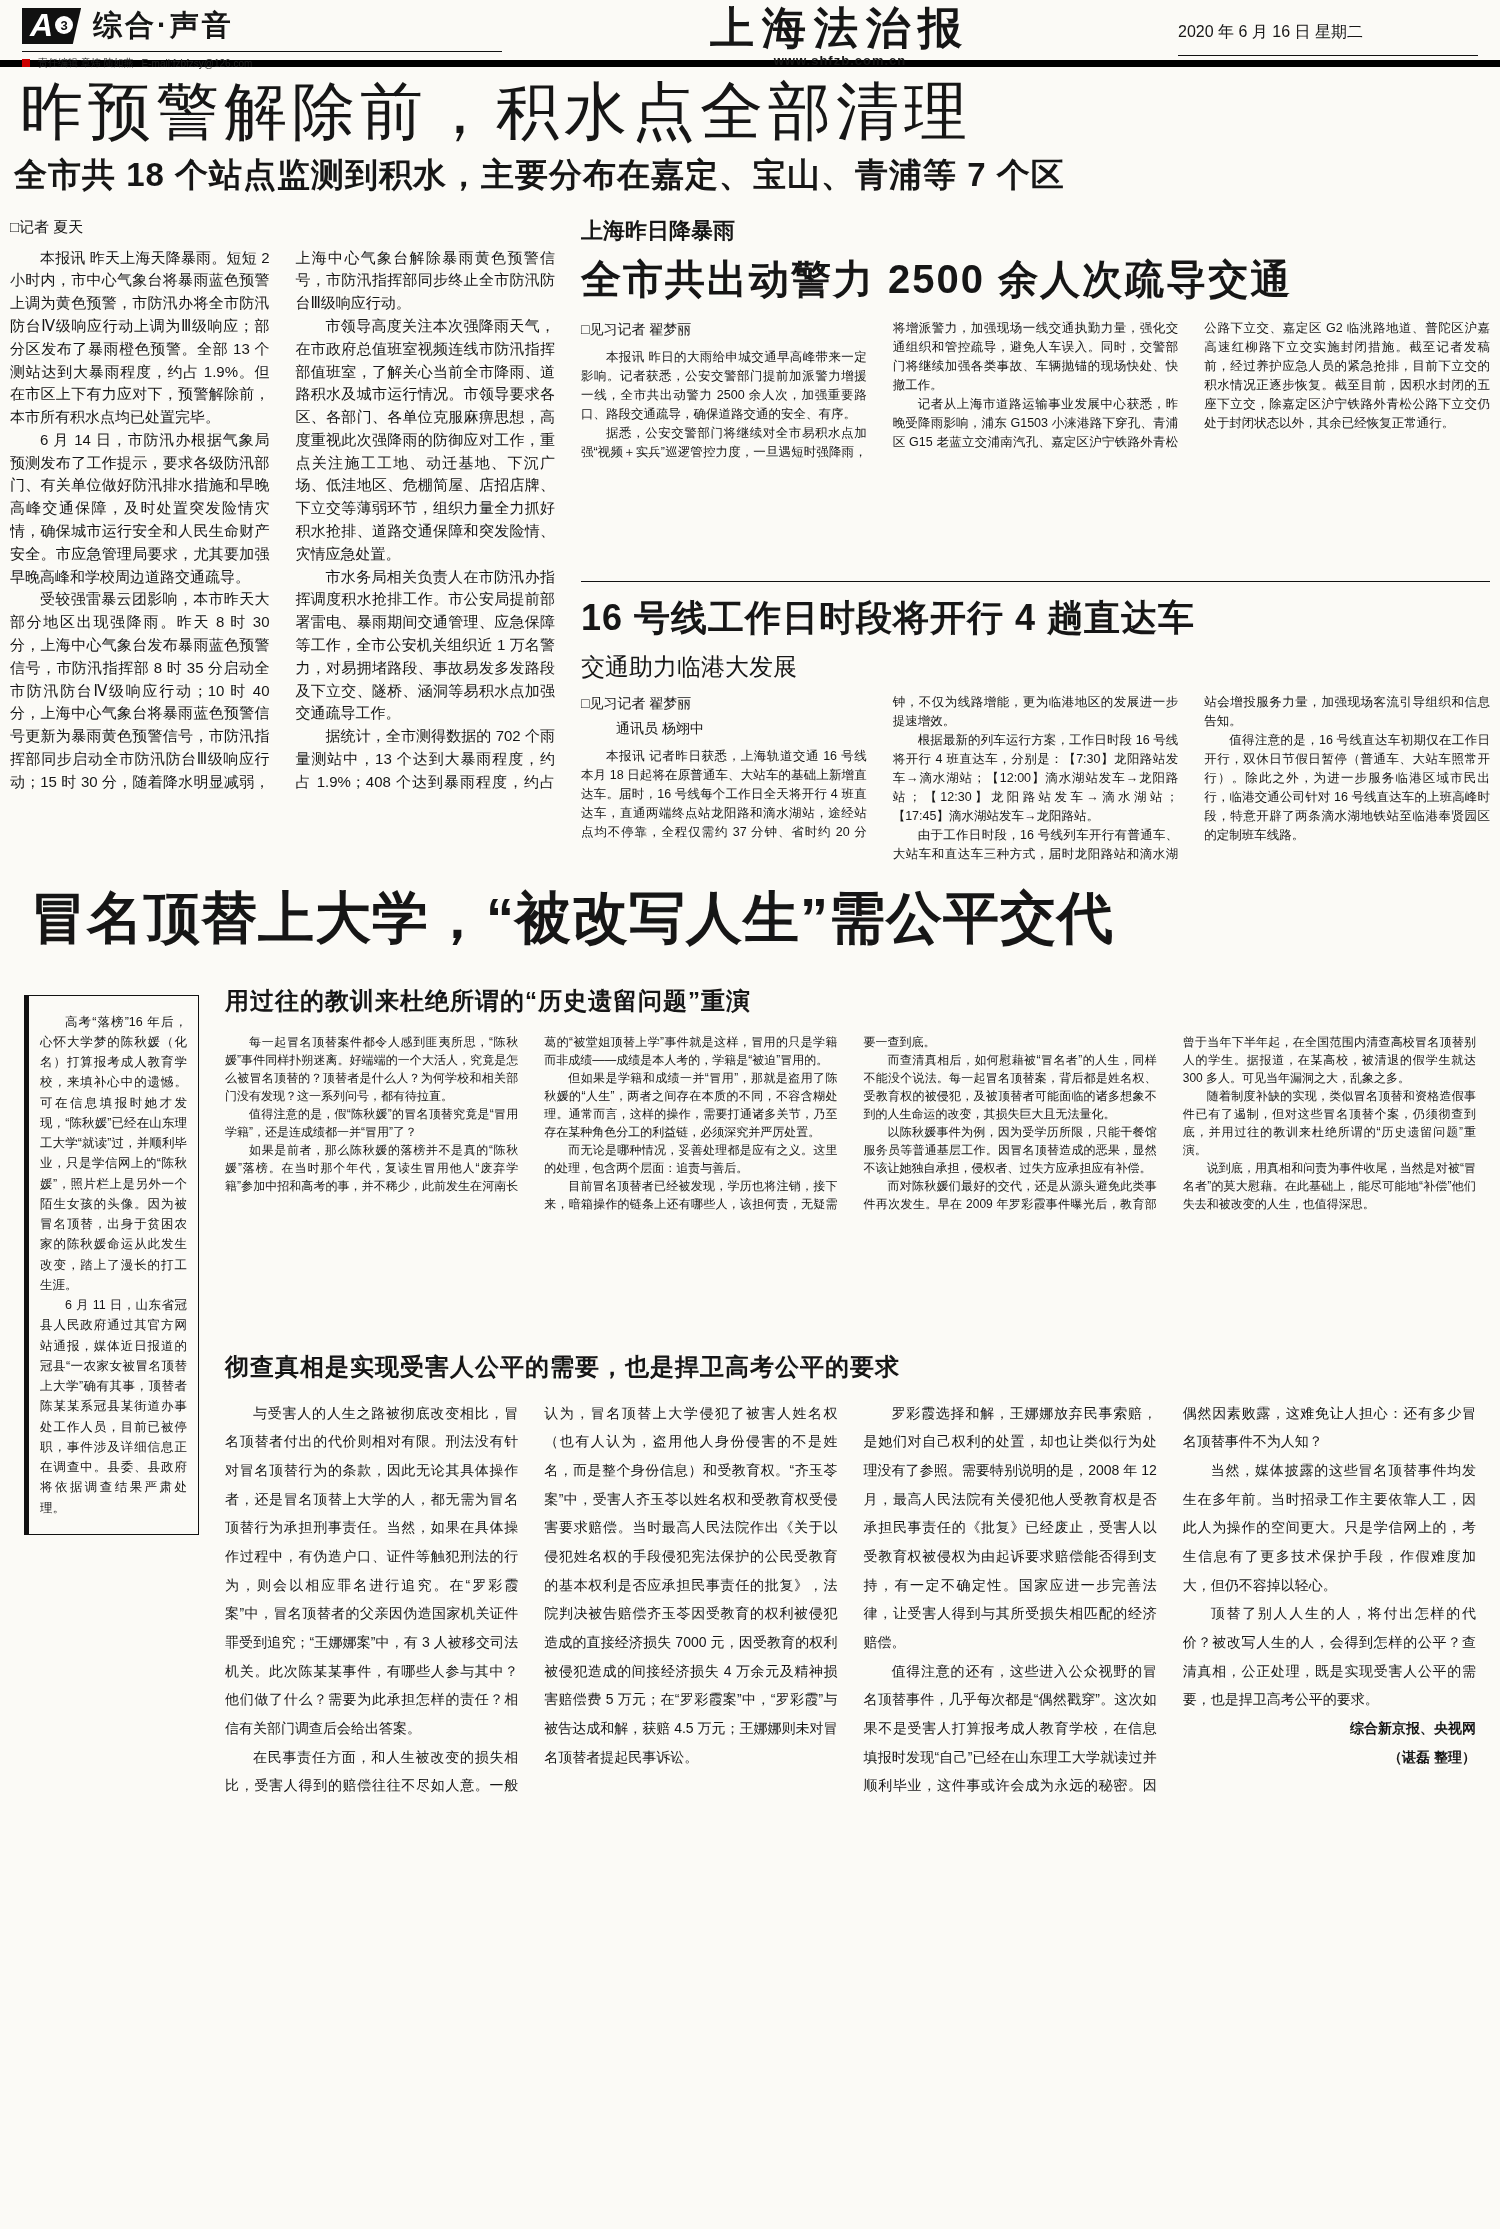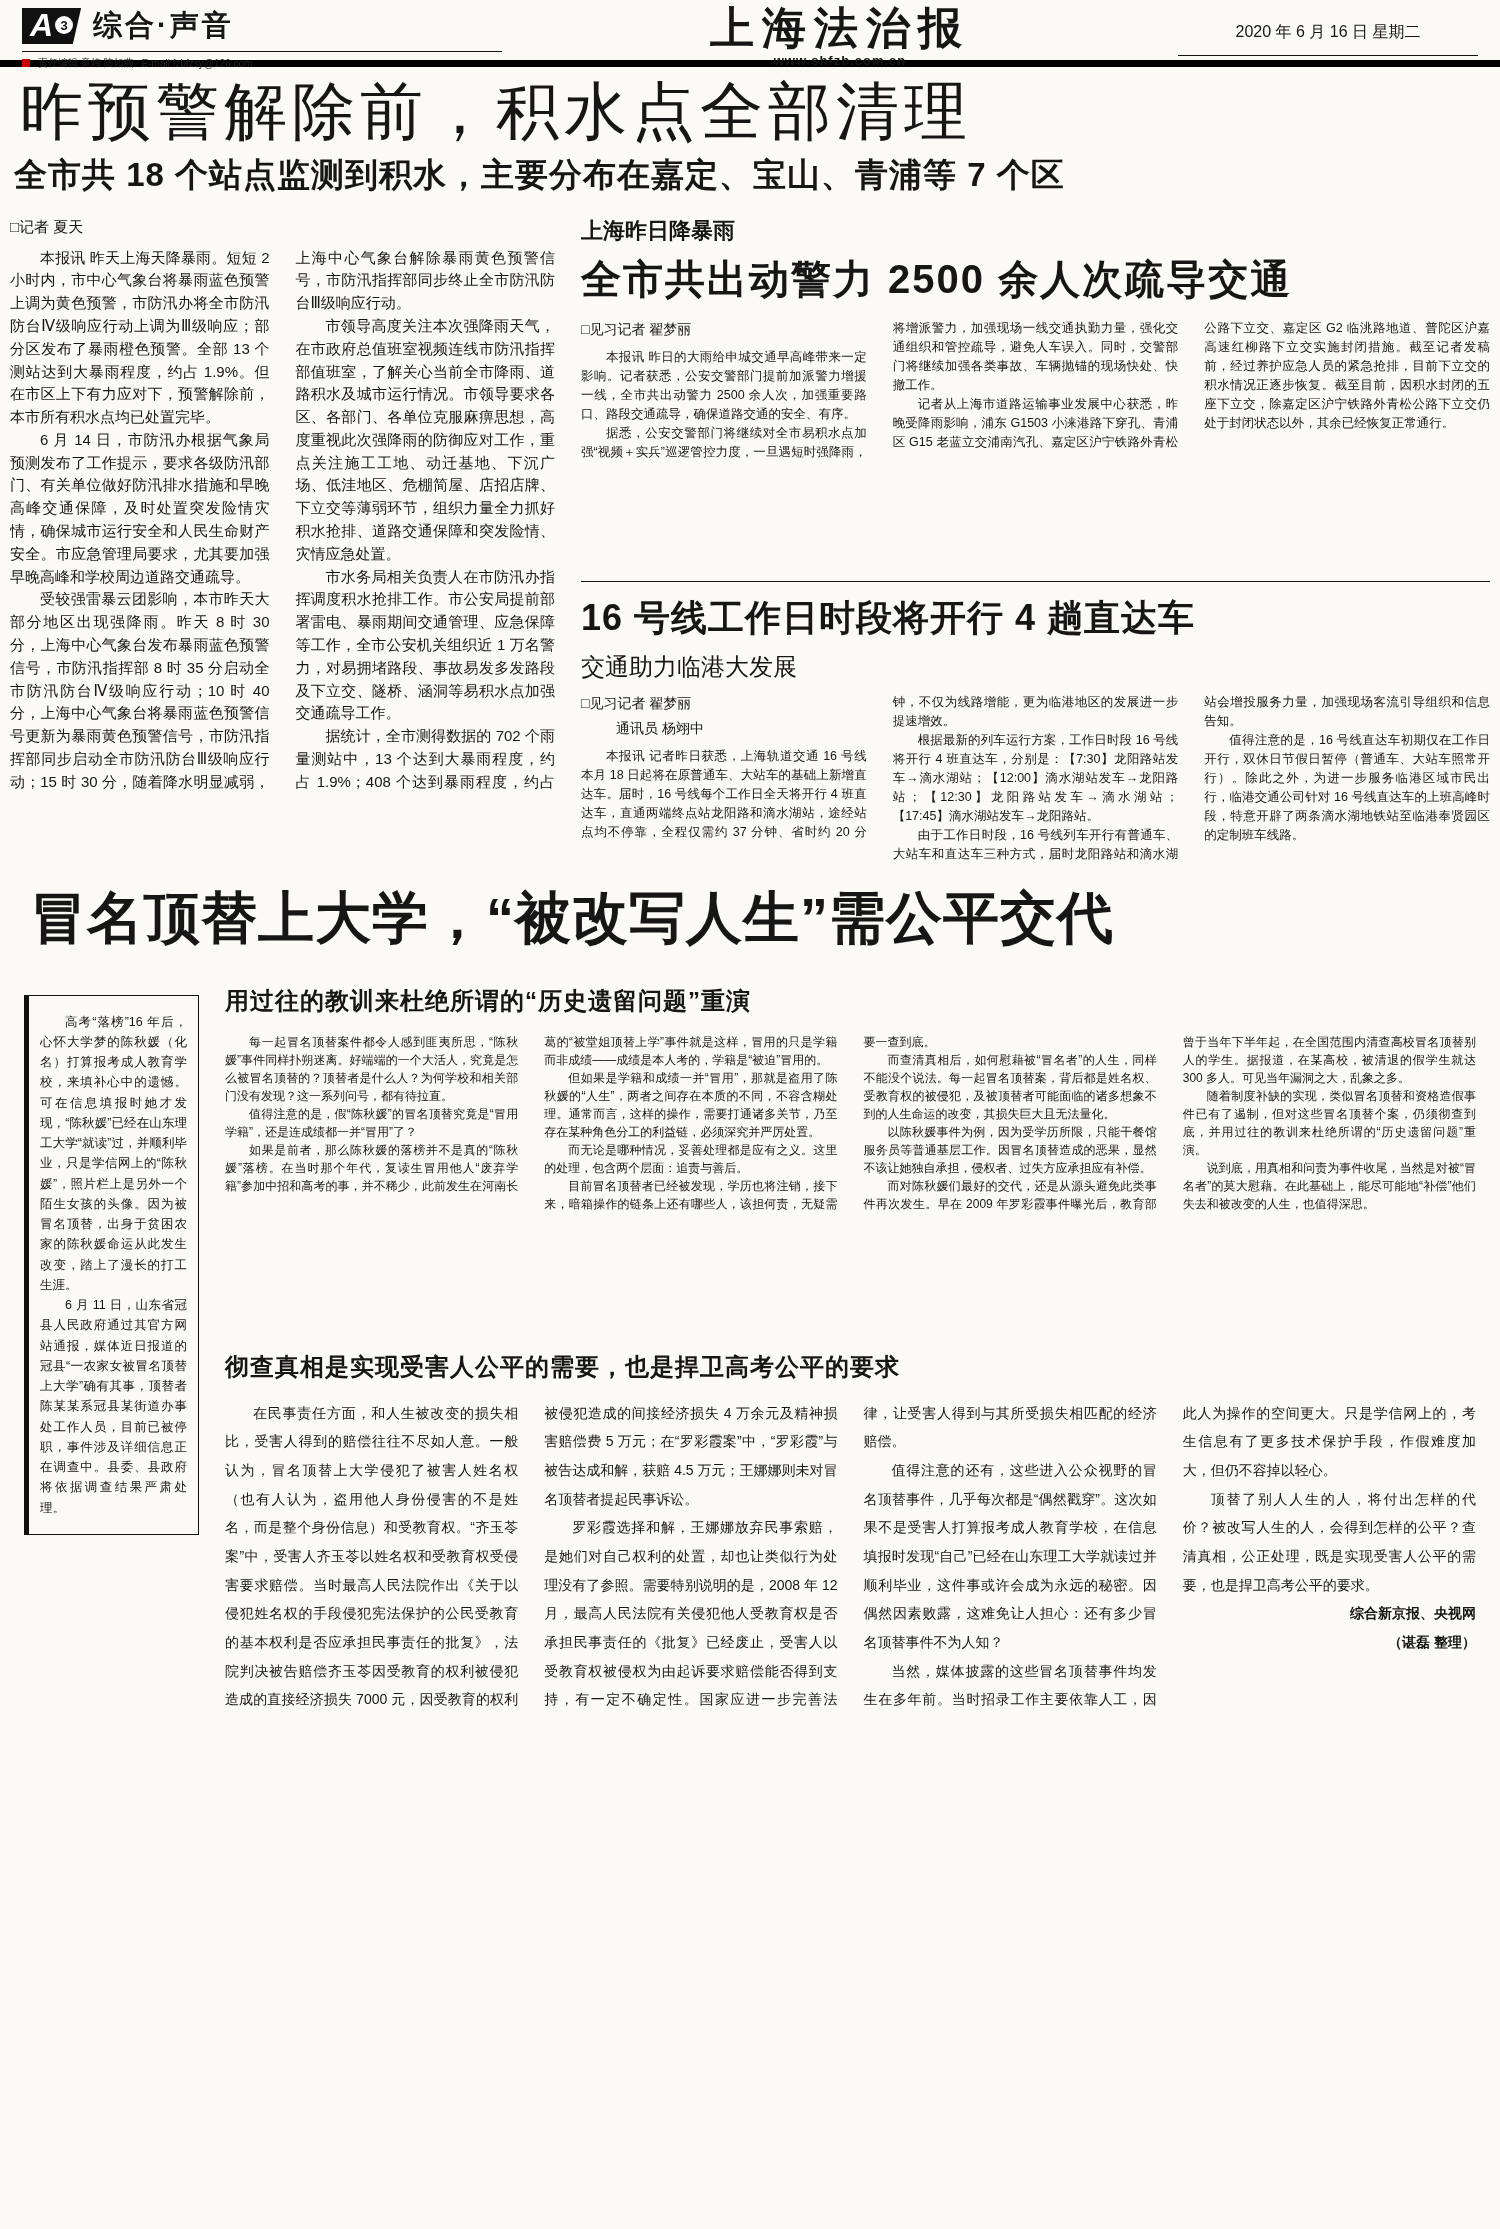--- a/index.html
+++ b/index.html
@@ -18,21 +18,21 @@
   .badge-num { background:#fff; color:#111; width:18px; height:18px; border-radius:50%;
     font-size:13px; font-weight:bold; display:inline-flex; align-items:center; justify-content:center; margin-left:2px; }
   .section-name { font-size:29px; font-weight:900; letter-spacing:3px; }
   .editors-line { margin-top:5px; border-top:1px solid #111; padding-top:4px; font-size:10px;
     display:flex; align-items:center; gap:8px; color:#222; }
   .red-sq { width:8px; height:8px; background:#c00; display:inline-block; }
   .header-center { flex:1; text-align:center; }
   .masthead-title { font-family:"Liberation Serif","DejaVu Serif",serif; font-size:44px; font-weight:bold;
     letter-spacing:8px; line-height:1.05; }
   .masthead-website { font-size:13px; font-weight:bold; letter-spacing:1px; margin-top:1px; }
-  .header-right { width:300px; text-align:center; padding-top:16px; }
+  .header-right { width:300px; text-align:left; padding-top:16px; }
   .dateline { font-size:16px; border-bottom:1px solid #111; padding-bottom:12px; }
   .thick-rule { height:7px; background:#000; }
   
   .lead-headline { font-size:63px; font-weight:400; letter-spacing:5px; line-height:1.04;
     padding:12px 20px 2px; white-space:nowrap; }
   .lead-subheadline { font-size:33px; font-weight:700; padding:6px 14px 8px; letter-spacing:1px; }
   
   .top-content { display:flex; gap:26px; padding:10px 10px 0; height:635px; }
   .story1 { width:545px; flex:none; }
   .byline { font-size:15px; padding:2px 0 10px; }
@@ -157,20 +157,21 @@
             <p>而无论是哪种情况，妥善处理都是应有之义。这里的处理，包含两个层面：追责与善后。</p>
             <p>目前冒名顶替者已经被发现，学历也将注销，接下来，暗箱操作的链条上还有哪些人，该担何责，无疑需要一查到底。</p>
             <p>而查清真相后，如何慰藉被“冒名者”的人生，同样不能没个说法。每一起冒名顶替案，背后都是姓名权、受教育权的被侵犯，及被顶替者可能面临的诸多想象不到的人生命运的改变，其损失巨大且无法量化。</p>
             <p>以陈秋媛事件为例，因为受学历所限，只能干餐馆服务员等普通基层工作。因冒名顶替造成的恶果，显然不该让她独自承担，侵权者、过失方应承担应有补偿。</p>
             <p>而对陈秋媛们最好的交代，还是从源头避免此类事件再次发生。早在 2009 年罗彩霞事件曝光后，教育部曾于当年下半年起，在全国范围内清查高校冒名顶替别人的学生。据报道，在某高校，被清退的假学生就达 300 多人。可见当年漏洞之大，乱象之多。</p>
             <p>随着制度补缺的实现，类似冒名顶替和资格造假事件已有了遏制，但对这些冒名顶替个案，仍须彻查到底，并用过往的教训来杜绝所谓的“历史遗留问题”重演。</p>
             <p>说到底，用真相和问责为事件收尾，当然是对被“冒名者”的莫大慰藉。在此基础上，能尽可能地“补偿”他们失去和被改变的人生，也值得深思。</p>
           </div>
         <h4 class="op-subhead second">彻查真相是实现受害人公平的需要，也是捍卫高考公平的要求</h4>
         <div class="cols cols4 p2body">
+            <p>与受害人的人生之路被彻底改变相比，冒名顶替者付出的代价则相对有限。刑法没有针对冒名顶替行为的条款，因此无论其具体操作者，还是冒名顶替上大学的人，都无需为冒名顶替行为承担刑事责任。当然，如果在具体操作过程中，有伪造户口、证件等触犯刑法的行为，则会以相应罪名进行追究。在“罗彩霞案”中，冒名顶替者的父亲因伪造国家机关证件罪受到追究；“王娜娜案”中，有 3 人被移交司法机关。此次陈某某事件，有哪些人参与其中？他们做了什么？需要为此承担怎样的责任？相信有关部门调查后会给出答案。</p>
             <p>在民事责任方面，和人生被改变的损失相比，受害人得到的赔偿往往不尽如人意。一般认为，冒名顶替上大学侵犯了被害人姓名权（也有人认为，盗用他人身份侵害的不是姓名，而是整个身份信息）和受教育权。“齐玉苓案”中，受害人齐玉苓以姓名权和受教育权受侵害要求赔偿。当时最高人民法院作出《关于以侵犯姓名权的手段侵犯宪法保护的公民受教育的基本权利是否应承担民事责任的批复》，法院判决被告赔偿齐玉苓因受教育的权利被侵犯造成的直接经济损失 7000 元，因受教育的权利被侵犯造成的间接经济损失 4 万余元及精神损害赔偿费 5 万元；在“罗彩霞案”中，“罗彩霞”与被告达成和解，获赔 4.5 万元；王娜娜则未对冒名顶替者提起民事诉讼。</p>
             <p>罗彩霞选择和解，王娜娜放弃民事索赔，是她们对自己权利的处置，却也让类似行为处理没有了参照。需要特别说明的是，2008 年 12 月，最高人民法院有关侵犯他人受教育权是否承担民事责任的《批复》已经废止，受害人以受教育权被侵权为由起诉要求赔偿能否得到支持，有一定不确定性。国家应进一步完善法律，让受害人得到与其所受损失相匹配的经济赔偿。</p>
             <p>值得注意的还有，这些进入公众视野的冒名顶替事件，几乎每次都是“偶然戳穿”。这次如果不是受害人打算报考成人教育学校，在信息填报时发现“自己”已经在山东理工大学就读过并顺利毕业，这件事或许会成为永远的秘密。因偶然因素败露，这难免让人担心：还有多少冒名顶替事件不为人知？</p>
             <p>当然，媒体披露的这些冒名顶替事件均发生在多年前。当时招录工作主要依靠人工，因此人为操作的空间更大。只是学信网上的，考生信息有了更多技术保护手段，作假难度加大，但仍不容掉以轻心。</p>
             <p>顶替了别人人生的人，将付出怎样的代价？被改写人生的人，会得到怎样的公平？查清真相，公正处理，既是实现受害人公平的需要，也是捍卫高考公平的要求。</p>
             <p class="attribution">综合新京报、央视网</p>
             <p class="attribution">（谌磊 整理）</p>
           </div>
       </div>
     </div>

